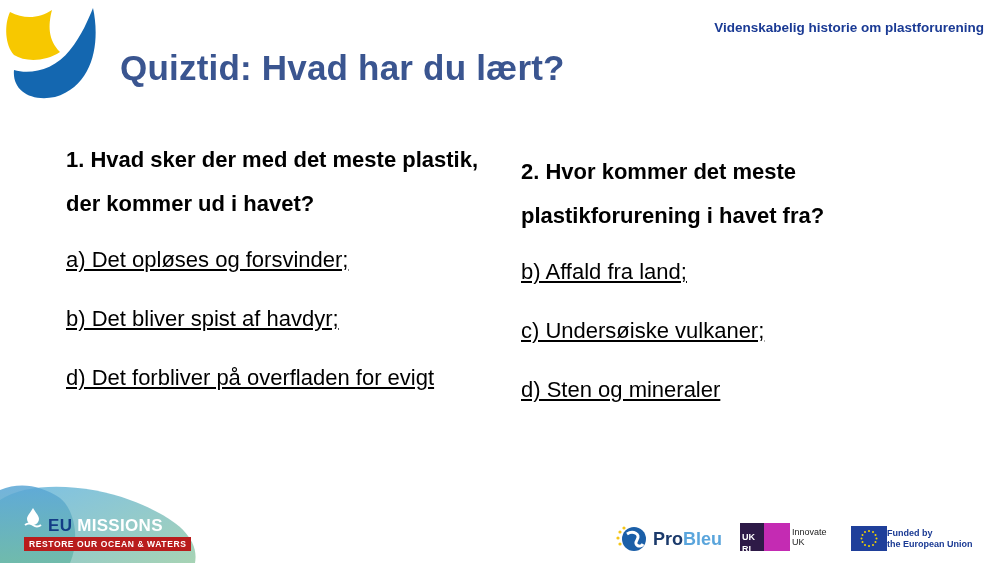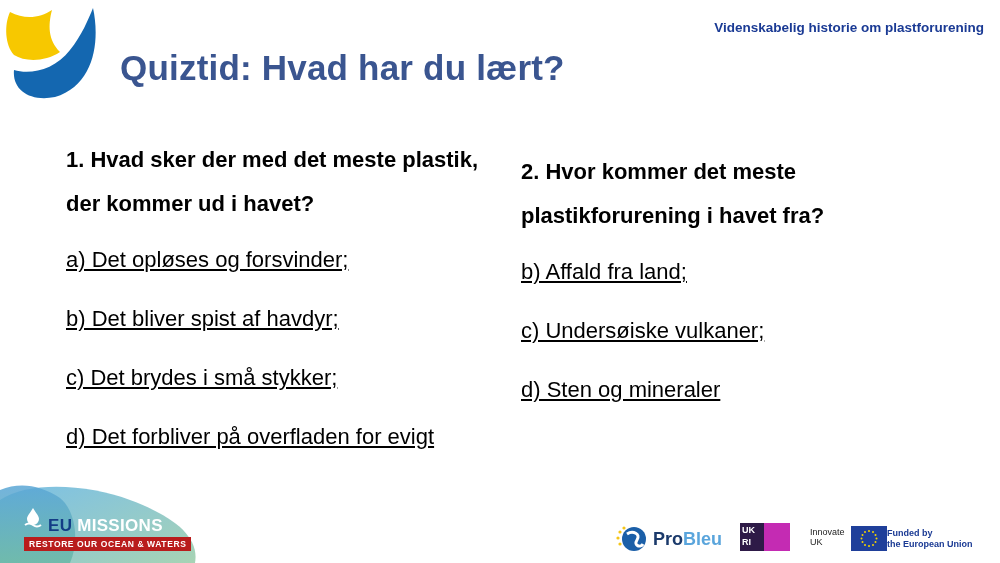--- a/index.html
+++ b/index.html
@@ -17,43 +17,42 @@
   .opt.wrap { line-height:44px; }
   .eu-missions { position:absolute; left:0; top:480px; width:230px; height:83px; }
   .eu-text { position:absolute; left:48px; top:516px; font-size:17px; font-weight:bold; color:#ffffff; letter-spacing:0.3px; }
   .eu-text .eu { color:#133c86; }
   .eu-sub { position:absolute; left:24px; top:537px; background:#b91c1c; color:#fff; font-size:8.5px; font-weight:bold; padding:2px 5px; letter-spacing:0.6px; }
   .eu-drop { position:absolute; left:24px; top:507px; }
   .probleu { position:absolute; left:615px; top:524px; display:flex; align-items:center; }
   .probleu-text { font-size:18px; font-weight:bold; color:#1b3a6b; margin-left:4px; }
   .probleu-text .bleu { color:#5aa5dc; }
   .ukri { position:absolute; left:740px; top:523px; display:flex; align-items:center; }
-  .ukri-box { width:24px; height:28px; background:#2e1a47; color:#fff; font-size:9px; font-weight:bold; line-height:12px; padding:1px 2px; box-sizing:border-box; }
+  .ukri-box { width:24px; height:28px; background:#2e1a47; color:#fff; font-size:9px; font-weight:bold; line-height:12px; padding:8px 2px; box-sizing:border-box; }
   .ukri-pink { width:26px; height:28px; background:#c42bb3; }
-  .ukri-text { font-size:9px; color:#222; margin-left:20px; line-height:10px; }
+  .ukri-text { font-size:9px; color:#222; margin-left:2px; line-height:10px; }
   .eu-flag-wrap { position:absolute; left:851px; top:526px; display:flex; align-items:center; }
   .eu-flag { width:36px; height:25px; background:#1f3f9a; position:relative; }
   .eu-flag-text { font-size:9px; font-weight:bold; color:#1a3a94; line-height:11px; }
 </style>
 </head>
 <body>
 
 <svg class="logo-mark" viewBox="0 0 100 100">
   <path d="M93 8 C 100 40, 95 85, 55 97 C 30 102, 12 90, 14 70 C 30 75, 55 70, 70 50 C 82 35, 88 20, 93 8 Z" fill="#1467b0"></path>
   <path d="M10 12 C 25 20, 40 18, 52 10 C 48 25, 48 40, 60 52 C 45 62, 25 62, 14 55 C 5 45, 4 25, 10 12 Z" fill="#f7c800"></path>
 </svg>
 
 <div class="header-tag">Videnskabelig historie om plastforurening</div>
 <div class="title">Quiztid: Hvad har du lært?</div>
 
 <div class="col col1">
   <div class="q">1. Hvad sker der med det meste plastik, der kommer ud i havet?</div>
   <div class="opt">a) Det opløses og forsvinder;</div>
   <div class="opt">b) Det bliver spist af havdyr;</div>
-  <div class="opt">c) Det brydes i små stykker;</div>
   <div class="opt wrap" style="width:370px;">d) Det forbliver på overfladen for evigt</div>
 </div>
 
 <div class="col col2">
   <div class="q" style="width:360px;">2. Hvor kommer det meste plastikforurening i havet fra?</div>
   <div class="opt">b) Affald fra land;</div>
   <div class="opt">c) Undersøiske vulkaner;</div>
   <div class="opt">d) Sten og mineraler</div>
 </div>
 

